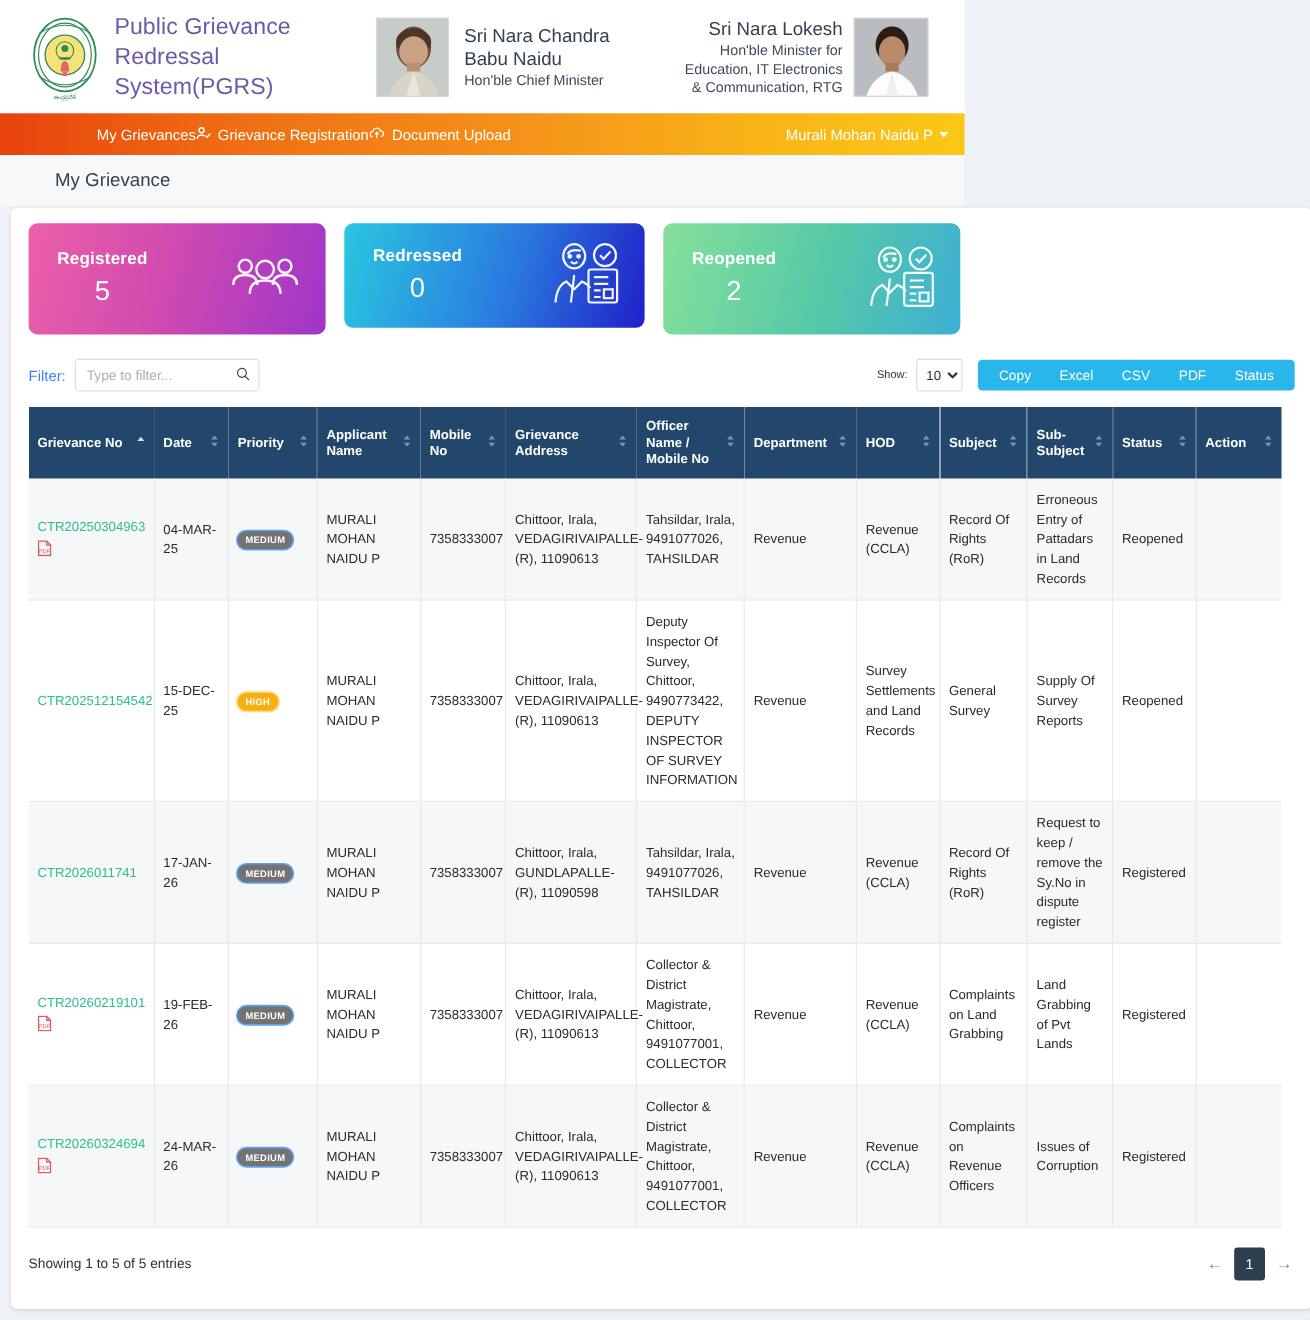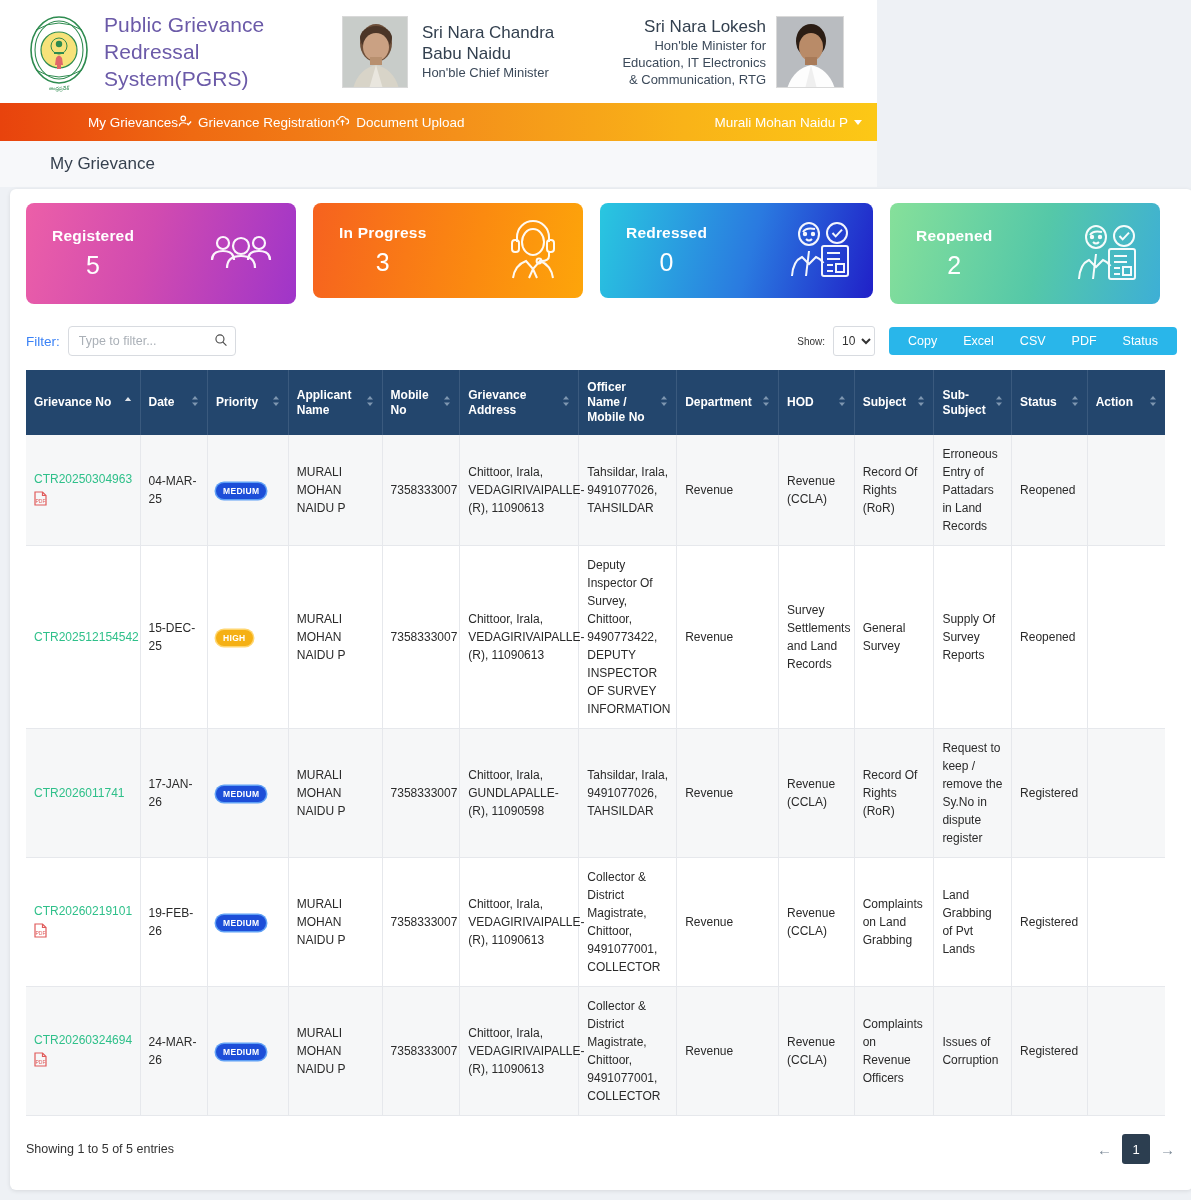--- a/index.html
+++ b/index.html
@@ -121,21 +121,21 @@
   }
   table.grid td:last-child { border-right:none; }
   tr.odd td { background:#f6f7f8; }
   tr.even td { background:#ffffff; }
   .gno { color:#2fc08a; font-size:12px; display:block; }
   .pdf-ic { margin-top:3px; display:inline-block; }
   .badge {
     display:inline-block; border-radius:9px; color:#fff; font-size:8.5px; font-weight:700;
     padding: 3px 7px; letter-spacing:.3px; line-height:10px;
   }
-  .badge.MEDIUM { background:#1d4ed8; box-shadow: 0 0 0 1.5px #5fa0f5; }
+  .badge.MEDIUM { background:#737373; box-shadow: 0 0 0 1.5px #5fa0f5; }
   .badge.HIGH { background:#f5b014; box-shadow: 0 0 0 1.5px #ffd670; }
 
   
   .tablefoot {
     display:flex; align-items:center; padding: 18px 18px 0 16px;
   }
   .entries { font-size:12.5px; color:#333; }
   .pager { margin-left:auto; display:flex; align-items:center; gap:10px; }
   .pg-arrow { font-size:15px; color:#7a8896; cursor:pointer; }
   .pg-num {
@@ -255,38 +255,20 @@
             <circle cx="15" cy="14" r="6"></circle>
               <path d="M4 31 q0-9 11-9 q11 0 11 9"></path>
             <circle cx="51" cy="14" r="6"></circle>
               <path d="M40 31 q0-9 11-9 q11 0 11 9"></path>
             <circle cx="33" cy="17" r="8"></circle>
               <path d="M19 39 q0-12 14-12 q14 0 14 12"></path>
           </svg>
         </div>
       </div>
 
-      <div class="stat stat-2">
-        <div class="stat-txt">
-          <div class="stat-label">In Progress</div>
-          <div class="stat-value">3</div>
-        </div>
-        <div class="stat-icon">
-          <svg width="56" height="62" viewBox="0 0 56 62" fill="none" stroke="#fff" stroke-width="2">
-            <path d="M12 24 v-5 a16 16 0 0 1 32 0 v5"></path>
-            <rect x="7" y="22" width="7" height="12" rx="3"></rect>
-            <rect x="42" y="22" width="7" height="12" rx="3"></rect>
-            <path d="M44 34 v4 q0 5 -8 5"></path>
-            <circle cx="34" cy="43" r="2.4"></circle>
-            <ellipse cx="28" cy="24" rx="11" ry="13"></ellipse>
-            <path d="M8 60 q2-13 13-17 l7 8 l7-8 q11 4 13 17"></path>
-            <path d="M28 51 l-4 9 M28 51 l4 9"></path>
-          </svg>
-        </div>
-      </div>
 
       <div class="stat stat-3">
         <div class="stat-txt">
           <div class="stat-label">Redressed</div>
           <div class="stat-value">0</div>
         </div>
         <div class="stat-icon">
           <svg width="62" height="58" viewBox="0 0 62 58" fill="none" stroke="#fff" stroke-width="2">
             <ellipse cx="20" cy="14" rx="10" ry="11"></ellipse>
             <path d="M14 12 q3 -5 12 -3"></path>

